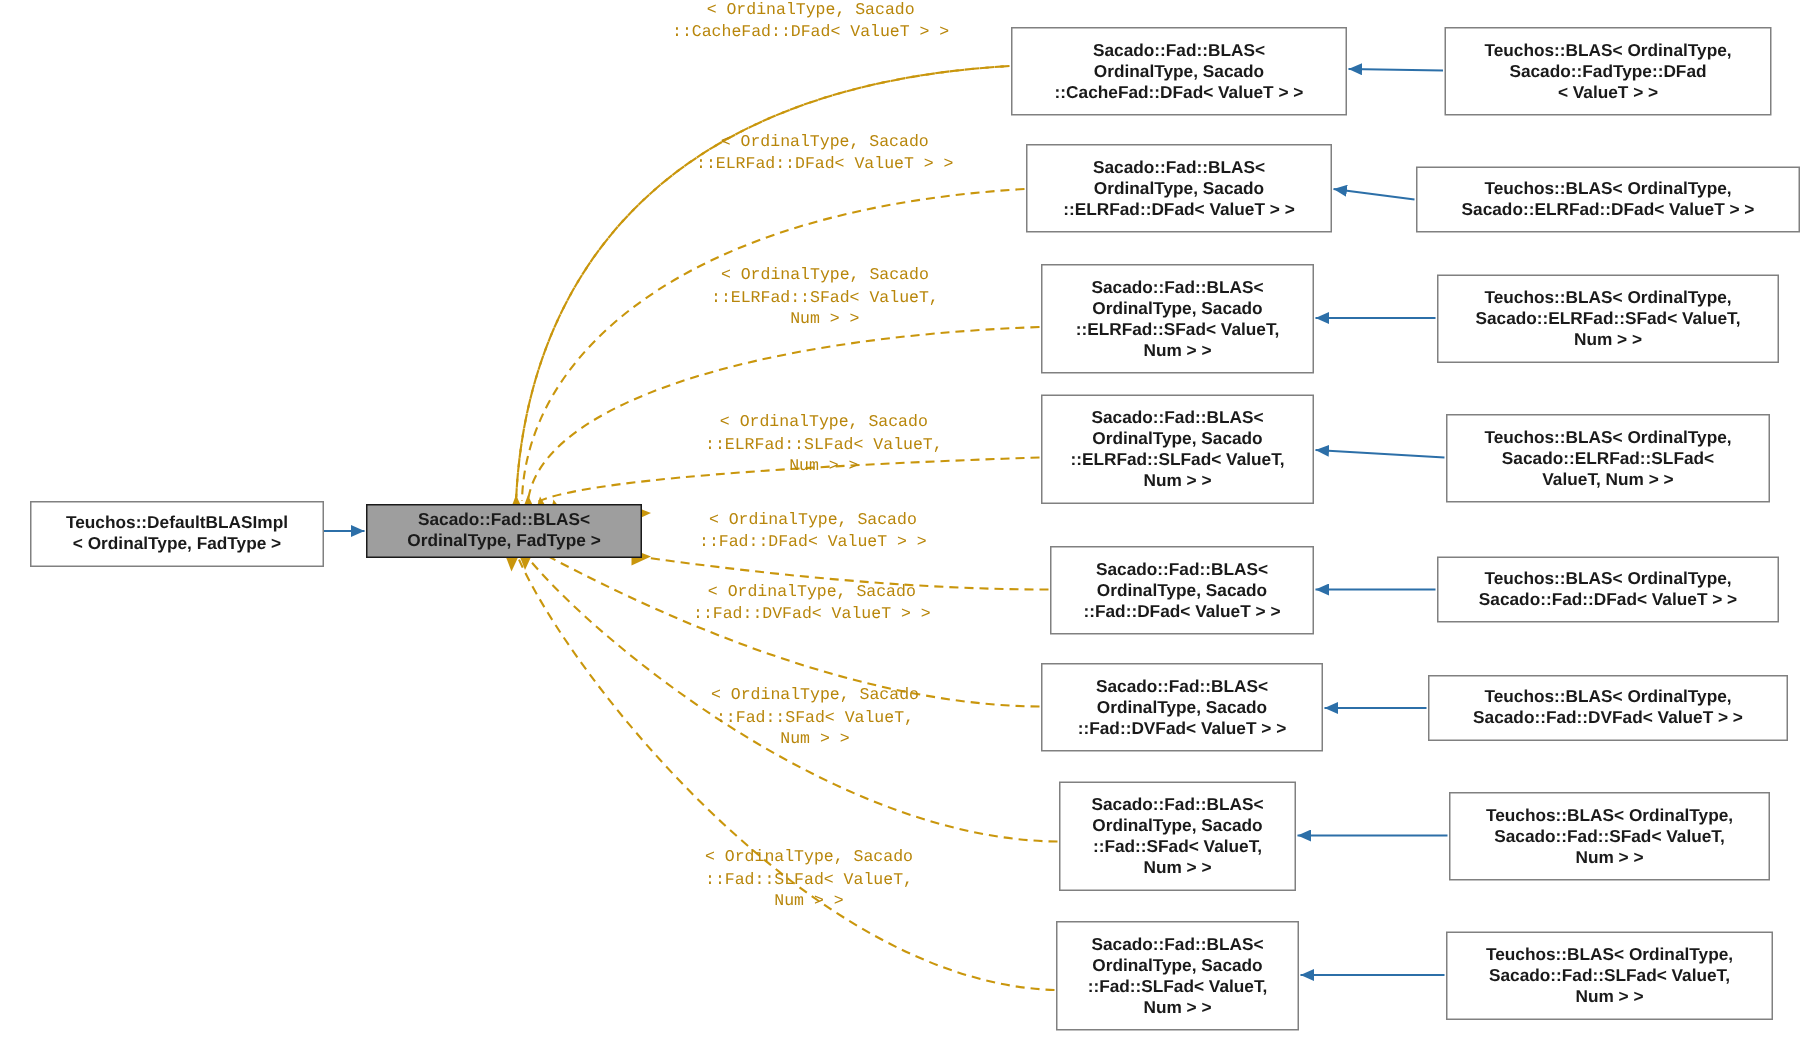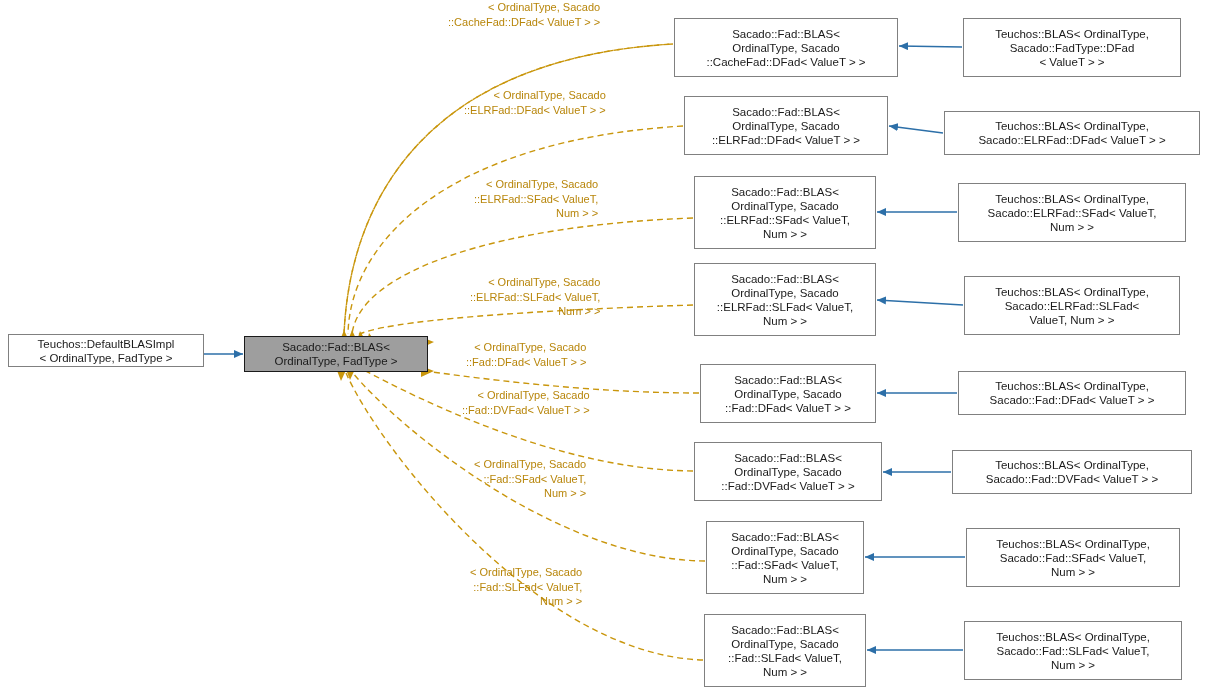--- a/index.html
+++ b/index.html
@@ -2,22 +2,22 @@
 <html><head>
 <meta charset="utf-8">
 <style>
   html,body{margin:0;padding:0;background:#ffffff;}
   body{width:1207px;height:692px;position:relative;font-family:"Liberation Sans",sans-serif;overflow:hidden;}
   .node{position:absolute;box-sizing:border-box;border:1px solid #404040;background:#ffffff;
         display:flex;flex-direction:column;align-items:center;justify-content:center;
         font-size:11.5px;line-height:14px;color:#1a1a1a;text-align:center;}
   .node.filled{background:#9e9e9e;border:1px solid #1a1a1a;}
   .node.plain{border:1px solid #808080;}
-  .node span{display:block;white-space:nowrap;}
-  .edgelabel{position:absolute;font-size:11px;line-height:14.5px;color:#b8860b;text-align:right;white-space:nowrap;}
+  .node span{display:block;white-space:nowrap;font-weight:bold;}
+  .edgelabel{position:absolute;font-size:11px;line-height:14.5px;color:#b8860b;text-align:center;white-space:nowrap;font-family:Liberation Mono, monospace;}
   svg.lines{position:absolute;left:0;top:0;width:1207px;height:692px;pointer-events:none;}
 </style>
 </head>
 <body>
 
 <svg class="lines" viewBox="0 0 1207 692">
   <defs>
     <marker id="arrBlue" markerWidth="10" markerHeight="8" refX="9" refY="4" orient="auto" markerUnits="userSpaceOnUse">
       <path d="M9,4 L0,0 L0,8 Z" fill="#2c6fa8"></path>
     </marker>
@@ -59,21 +59,21 @@
     <path d="M360,331 L356,344 L367,343 Z"></path>
     <path d="M369,333 L366,346 L377,344 Z"></path>
     <path d="M434,342 L421,337 L421,348 Z"></path>
     <path d="M434,371 L421,366 L421,377 Z"></path>
     <path d="M350,380 L345,367 L356,367 Z"></path>
     <path d="M341,381 L336,368 L347,368 Z"></path>
   </g>
 </svg>
 
 <div id="nodes-layer">
-    <div class="node plain" style="left: 8px; top: 334px; width: 196px; height: 33px;">
+    <div class="node plain" style="left: 20px; top: 334px; width: 196px; height: 44px;">
       <span>Teuchos::DefaultBLASImpl</span>
       <span>&lt; OrdinalType, FadType &gt;</span>
     </div>
     <div class="node filled" style="left: 244px; top: 336px; width: 184px; height: 36px;">
       <span>Sacado::Fad::BLAS&lt;</span>
       <span>OrdinalType, FadType &gt;</span>
     </div>
     <div class="node plain" style="left: 674px; top: 18px; width: 224px; height: 59px;">
       <span>Sacado::Fad::BLAS&lt;</span>
       <span>OrdinalType, Sacado</span>

